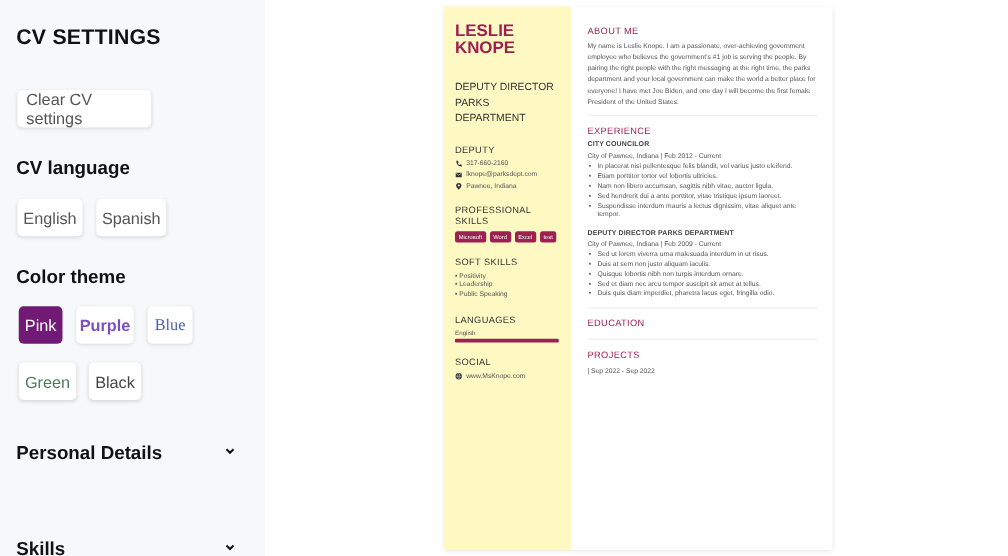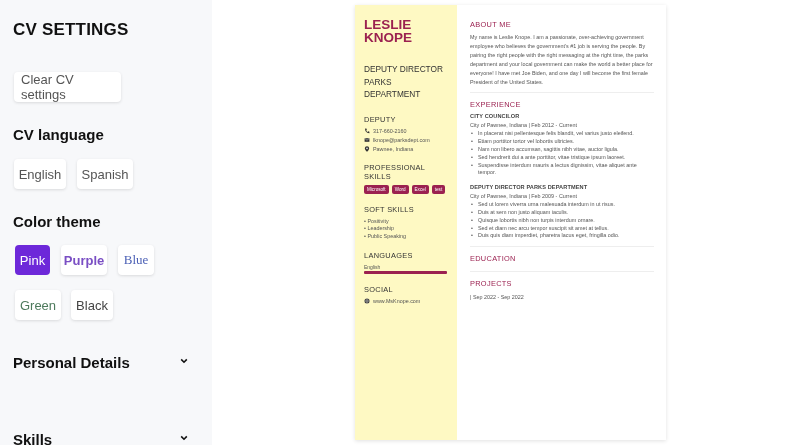--- a/index.html
+++ b/index.html
@@ -10,21 +10,21 @@
     position: absolute; left: 0; top: 0; width: 212px; height: 445px;
     background: #f7f8fa; padding: 0 13px;
   }
   .sb-title { position: absolute; left: 13px; top: 20px; font-size: 17px; font-weight: 700; color: #111; letter-spacing: 0.2px; }
   .sb-h { position: absolute; left: 13px; font-size: 15px; font-weight: 700; color: #111; }
   .btn {
     position: absolute; height: 30px; background: #fff; border-radius: 4px;
     box-shadow: 0 1px 3px rgba(0,0,0,0.12); font-size: 13px; color: #555;
     display: flex; align-items: center; justify-content: center; padding: 0 7px; cursor: pointer;
   }
-  .btn.active { background: #6d28d9; color: #fff; box-shadow: none; }
+  .btn.active { background: #701a75; color: #fff; box-shadow: none; }
   .btn.purple { color: #7a4fc4; font-weight: bold; }
   .btn.blue { color: #4a5fb5; }
   .btn.green { color: #4d7a5c; }
   .btn.black { color: #444; }
   .chev { position: absolute; left: 180px; width: 8px; height: 8px; }
 
   .page { position: absolute; left: 212px; top: 0; width: 594px; height: 445px; background: #ffffff; }
   .card {
     position: absolute; left: 355px; top: 5px; width: 311px; height: 435px;
     background: #fff; box-shadow: 0 1px 4px rgba(0,0,0,0.12); display: flex;

